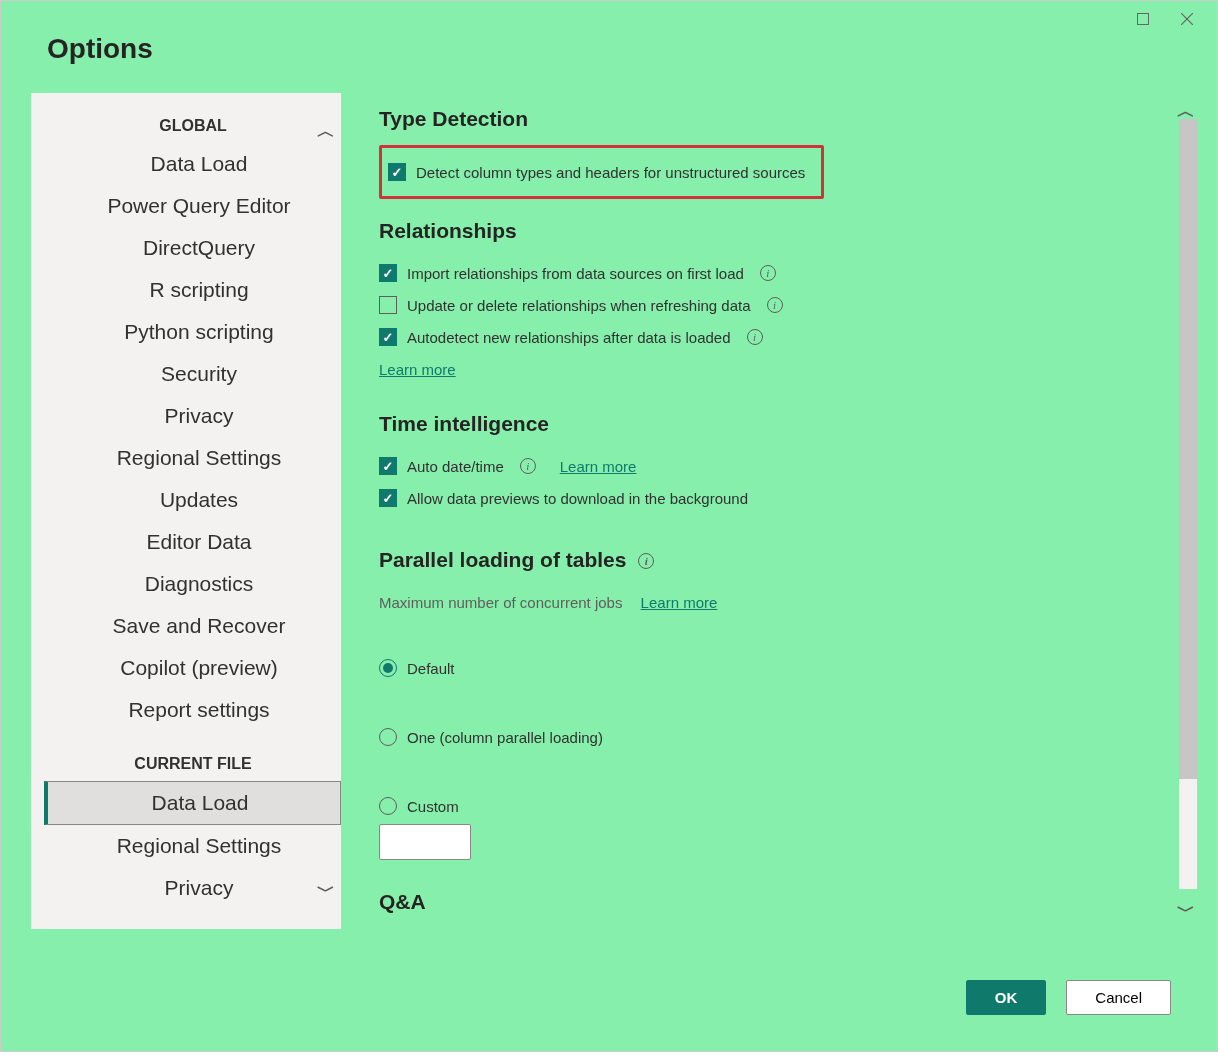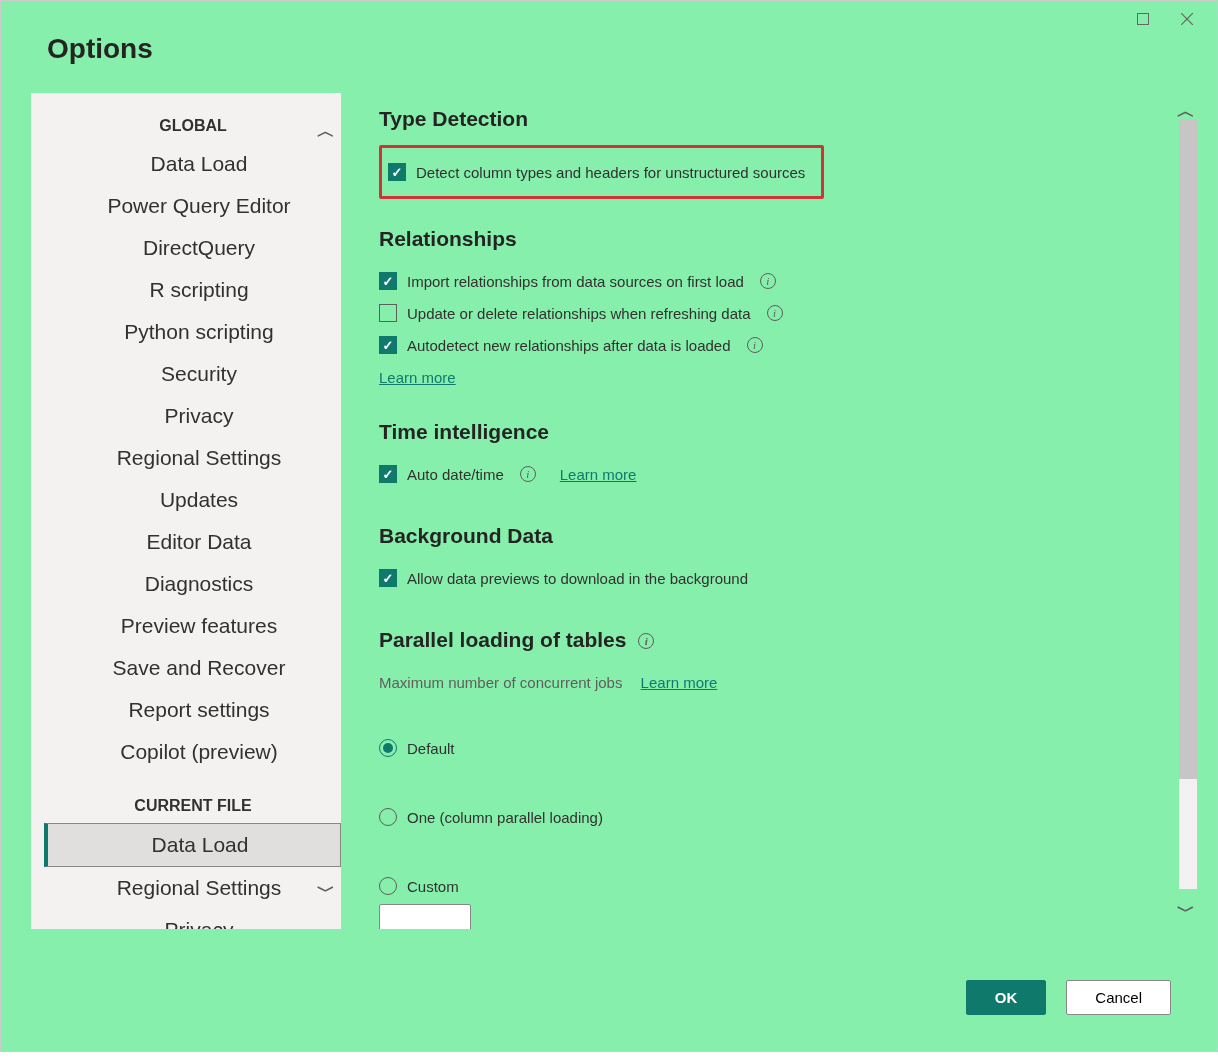--- a/index.html
+++ b/index.html
@@ -239,24 +239,23 @@
         <div class="sidebar-item">Power Query Editor</div>
         <div class="sidebar-item">DirectQuery</div>
         <div class="sidebar-item">R scripting</div>
         <div class="sidebar-item">Python scripting</div>
         <div class="sidebar-item">Security</div>
         <div class="sidebar-item">Privacy</div>
         <div class="sidebar-item">Regional Settings</div>
         <div class="sidebar-item">Updates</div>
         <div class="sidebar-item">Editor Data</div>
         <div class="sidebar-item">Diagnostics</div>
-        <div class="sidebar-item">Preview features</div>
         <div class="sidebar-item">Save and Recover</div>
+        <div class="sidebar-item">Copilot (preview)</div>
         <div class="sidebar-item">Report settings</div>
-        <div class="sidebar-item">Copilot (preview)</div>
 
         <div class="sidebar-heading" style="margin-top:18px">CURRENT FILE</div>
         <div class="sidebar-item selected">Data Load</div>
         <div class="sidebar-item">Regional Settings</div>
         <div class="sidebar-item">Privacy</div>
       </div>
     </div>
 
     <div class="content">
       <div class="scroll-track"></div>
@@ -265,21 +264,21 @@
       <span class="scroll-arrow chevron" style="bottom:6px">﹀</span>
 
       <div class="section-title">Type Detection</div>
       <div class="highlight-box">
         <div class="check-row">
           <div class="checkbox checked">✓</div>
           <span>Detect column types and headers for unstructured sources</span>
         </div>
       </div>
 
-      <div class="section-title" style="margin-top:28px">Relationships</div>
+      <div class="section-title" style="margin-top:20px">Relationships</div>
       <div class="check-row">
         <div class="checkbox checked">✓</div>
         <span>Import relationships from data sources on first load</span>
         <span class="info-icon">i</span>
       </div>
       <div class="check-row">
         <div class="checkbox"></div>
         <span>Update or delete relationships when refreshing data</span>
         <span class="info-icon">i</span>
       </div>
@@ -293,21 +292,20 @@
       </div>
 
       <div class="section-title" style="margin-top:34px">Time intelligence</div>
       <div class="check-row">
         <div class="checkbox checked">✓</div>
         <span>Auto date/time</span>
         <span class="info-icon">i</span>
         <span class="link inline-link">Learn more</span>
       </div>
 
-      <div class="section-title" style="margin-top:34px">Background Data</div>
       <div class="check-row">
         <div class="checkbox checked">✓</div>
         <span>Allow data previews to download in the background</span>
       </div>
 
       <div class="section-title" style="margin-top:34px">
         <span>Parallel loading of tables</span>
         <span class="info-icon" style="vertical-align:middle">i</span>
       </div>
       <div class="field-label">

